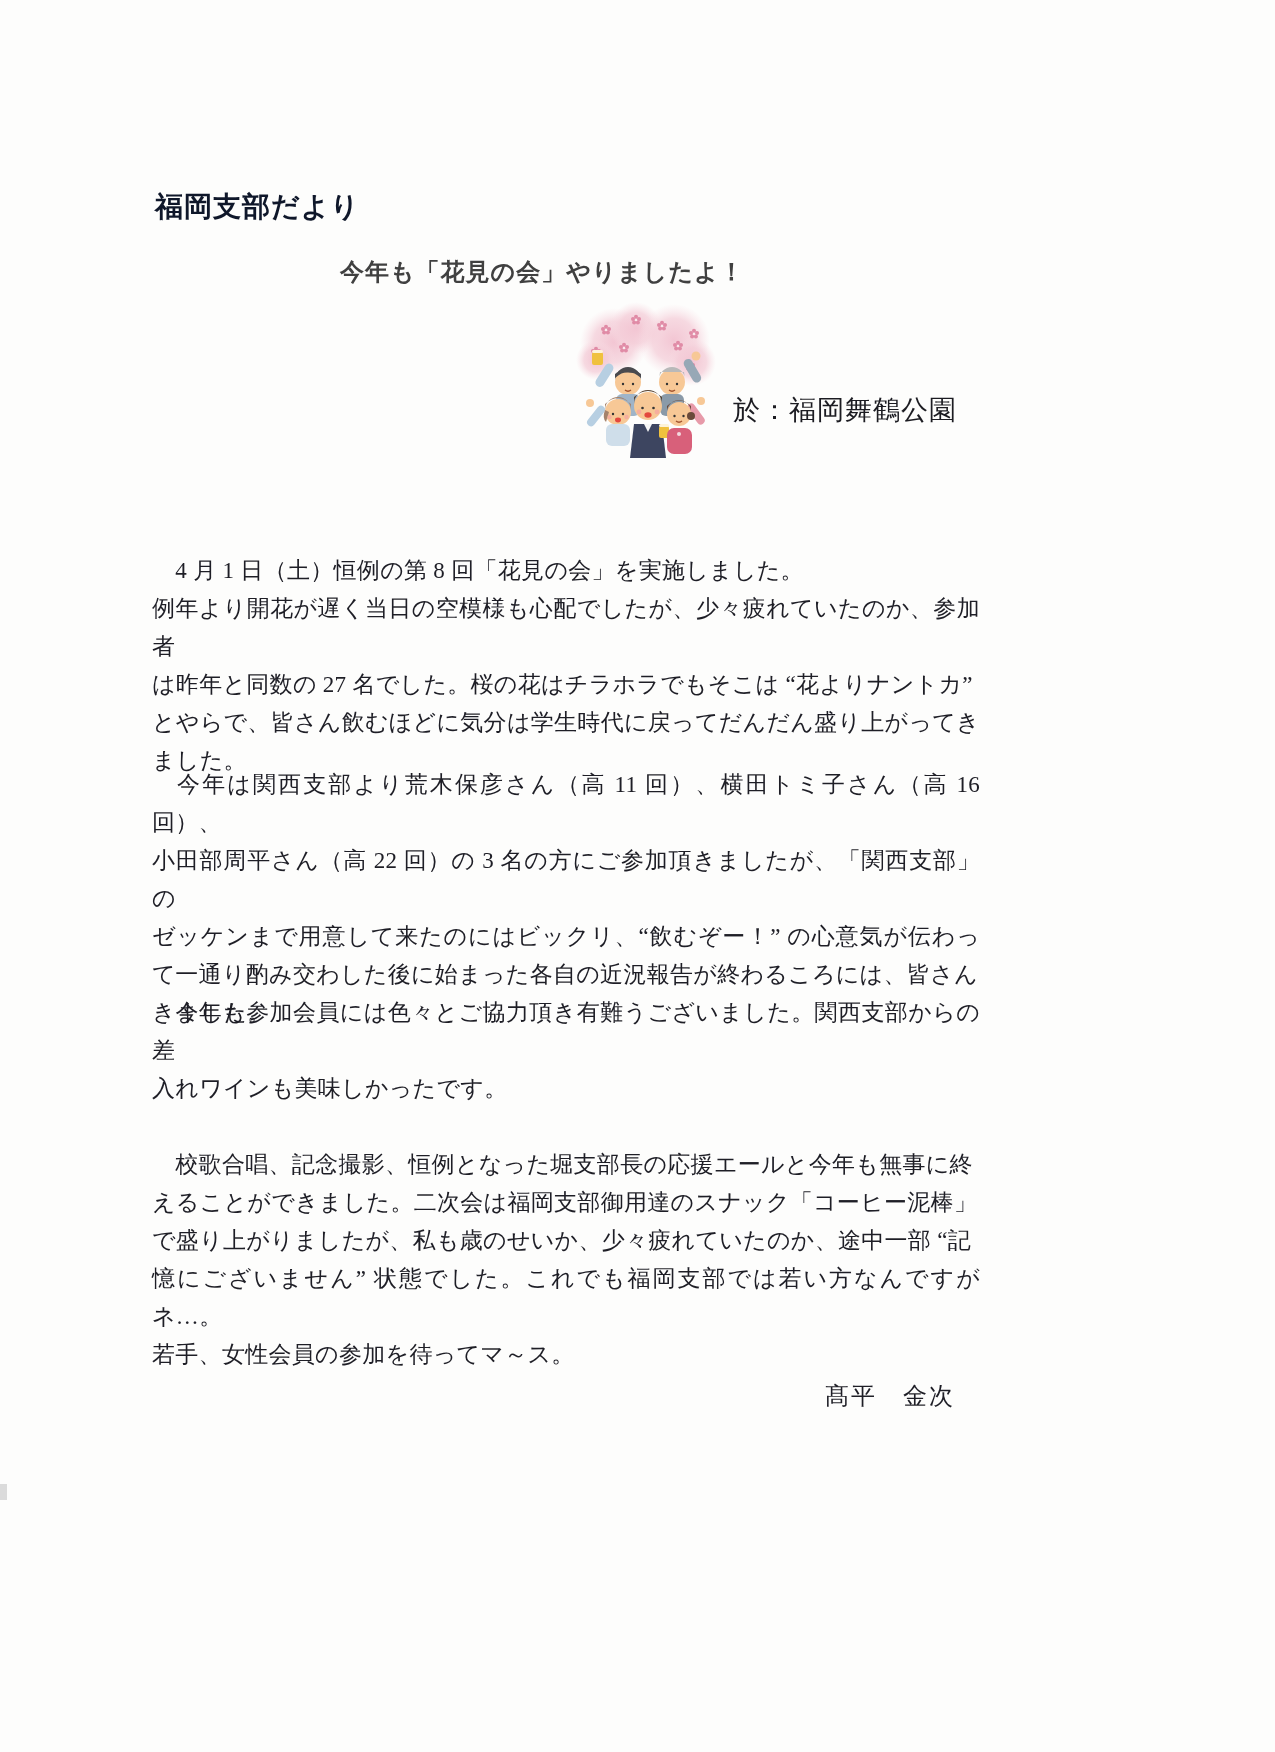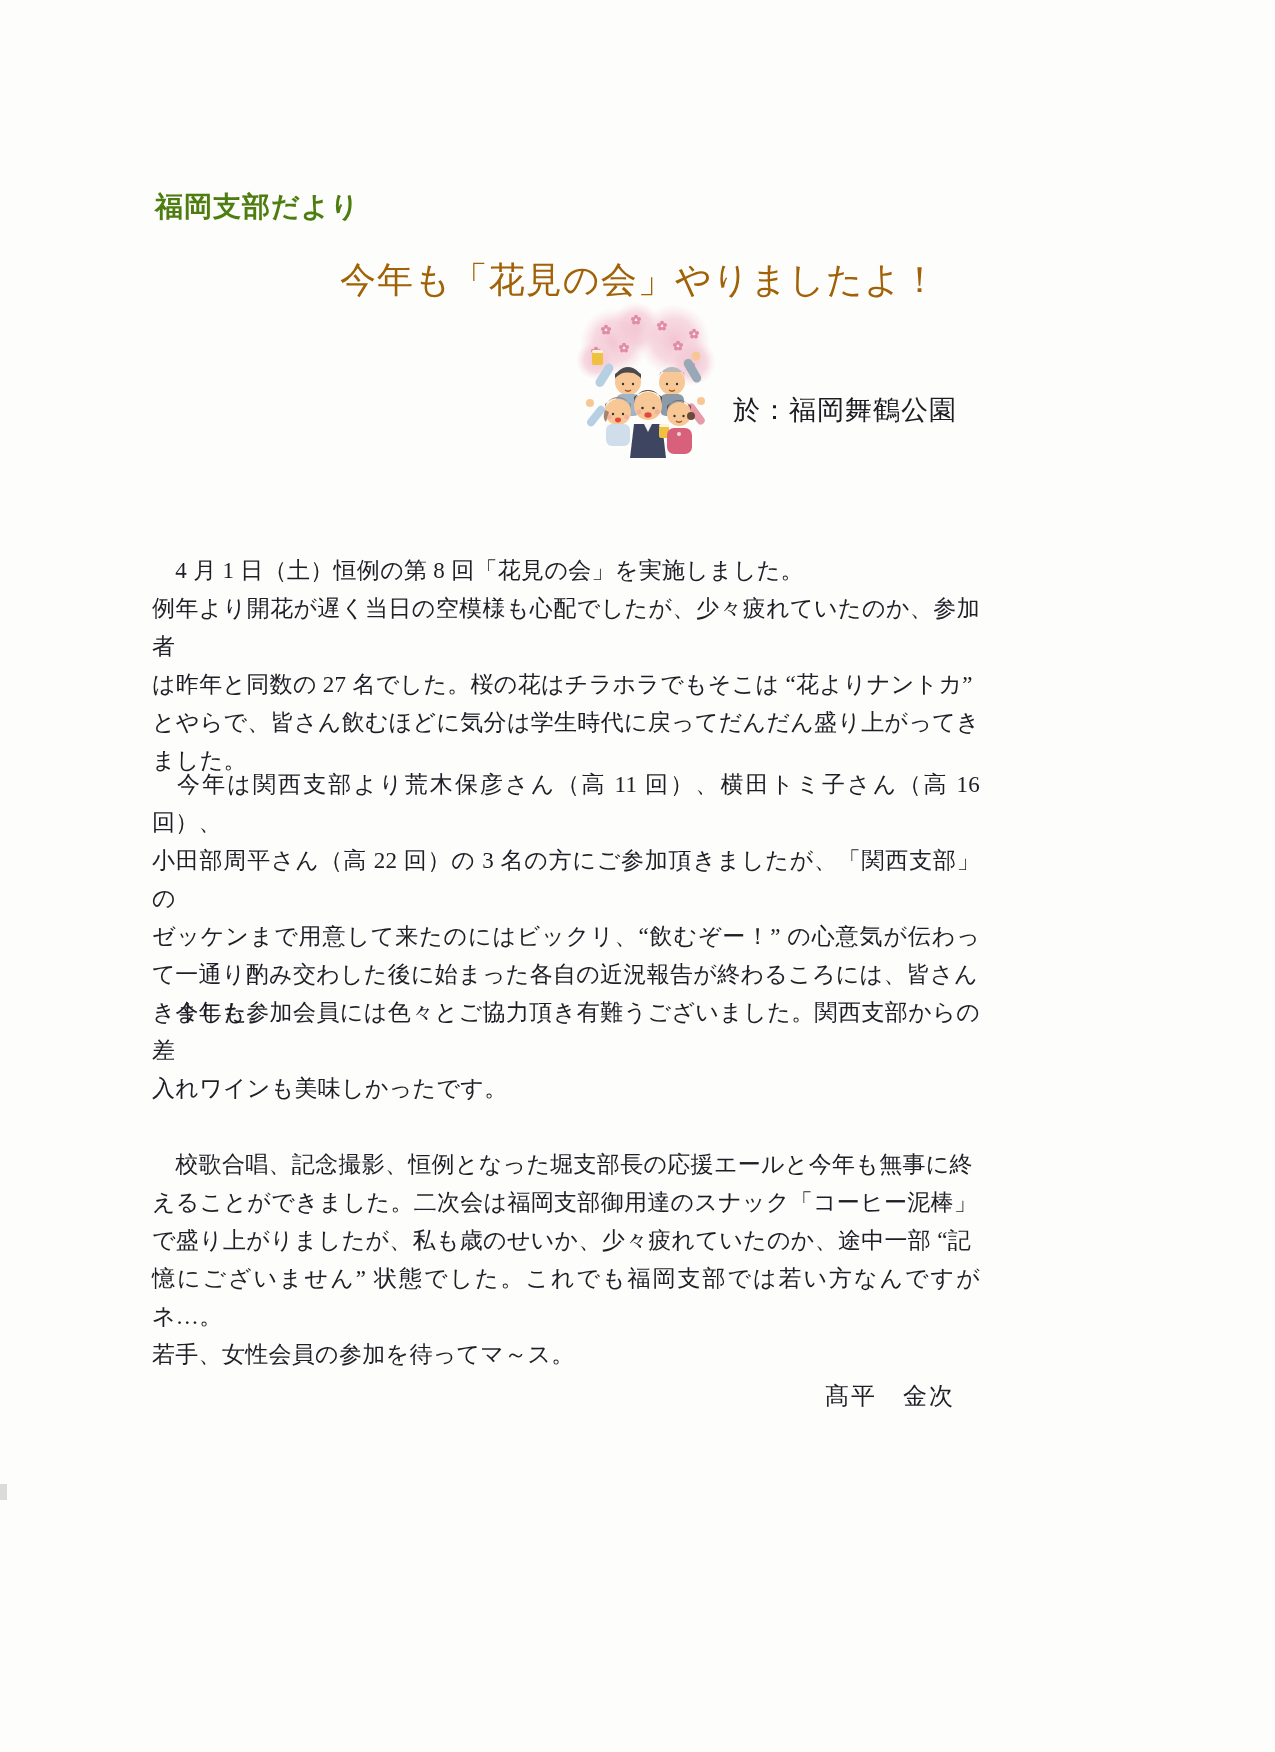--- a/index.html
+++ b/index.html
@@ -7,25 +7,25 @@
     position:relative;
     width:1275px;height:1752px;
     background:#fdfdfc;
     overflow:hidden;
     font-family:"Liberation Serif","DejaVu Serif",serif;
     color:#1c1c22;
   }
   .doc-title{
     position:absolute;left:155px;top:188px;margin:0;
     font-family:"Liberation Sans","DejaVu Sans",sans-serif;
-    font-size:28px;font-weight:700;letter-spacing:1px;color:#4d7c0f;
+    font-size:28px;font-weight:700;letter-spacing:1px;color:#0f172a;
   }
   .headline{
     position:absolute;left:340px;top:256px;margin:0;
-    font-size:36px;font-weight:400;letter-spacing:1px;color:#a16207;
+    font-size:24px;font-weight:700;letter-spacing:1px;color:#404040;
   }
   .illustration{position:absolute;left:566px;top:300px;width:162px;height:162px;}
   .location{
     position:absolute;left:733px;top:392px;
     font-size:27px;letter-spacing:1px;color:#1c1c22;
   }
   .para{
     position:absolute;left:152px;width:828px;
     font-size:23px;line-height:38px;letter-spacing:0.3px;
     text-align:justify;color:#1e1e26;

